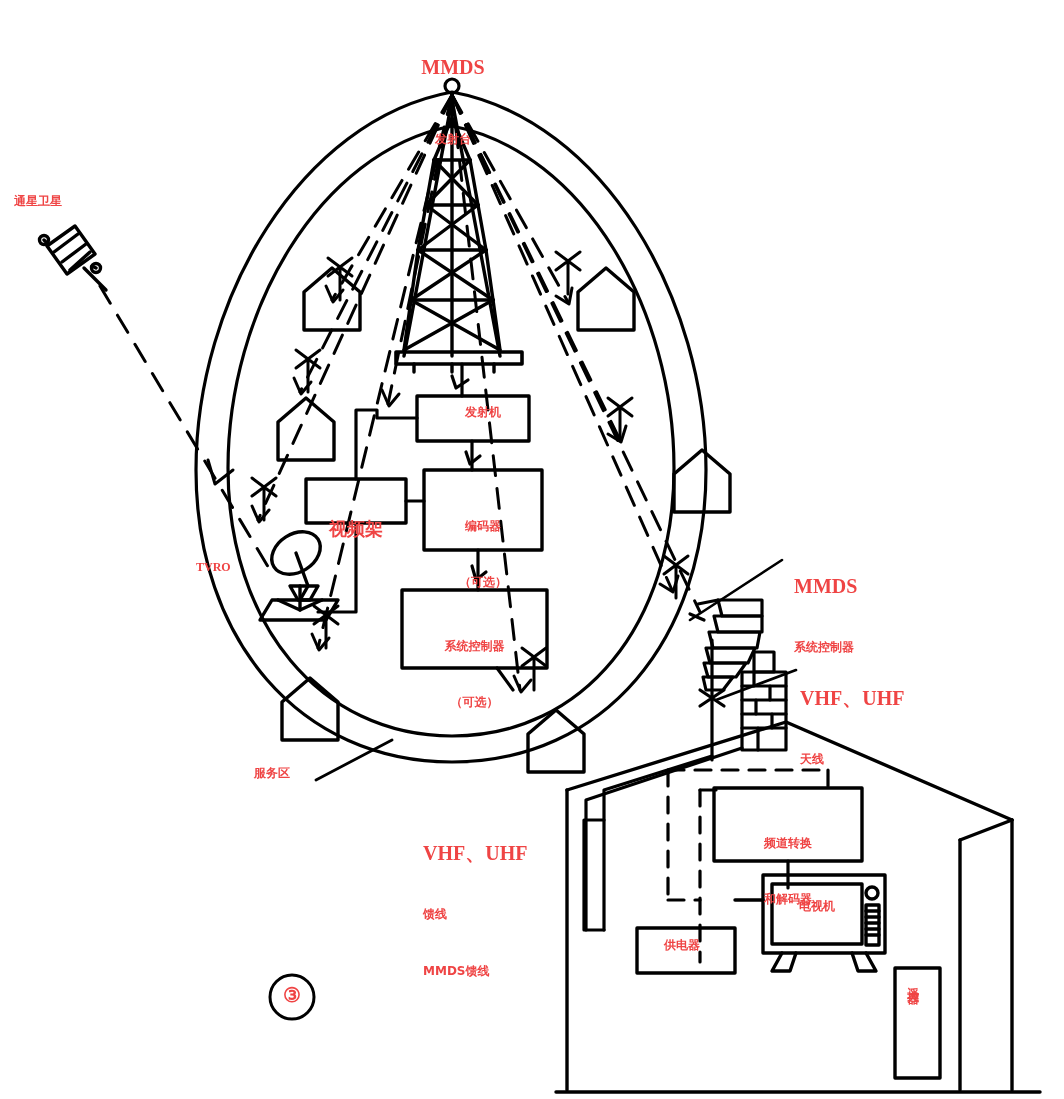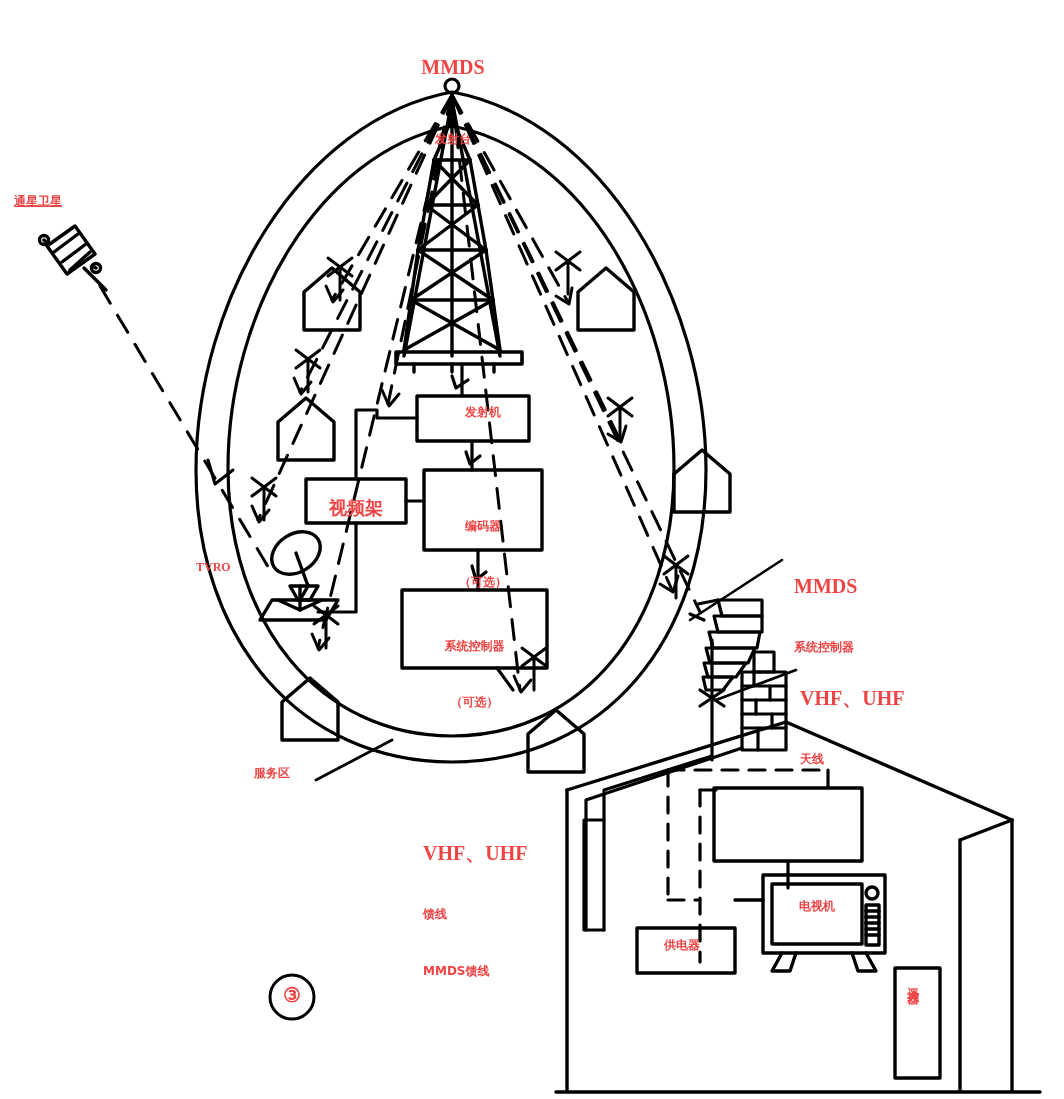--- a/index.html
+++ b/index.html
@@ -272,21 +272,21 @@
     </g>
 
   </g>
 </svg>
 
 <div class="lbl t20 center" style="left:398px;top:4px;width:110px;">
   <div>MMDS</div>
   <div class="cn t19">发射台</div>
 </div>
 
-<div class="lbl cn t19" style="left:14px;top:194px;text-decoration:underline;">通星卫星</div>
+<div class="lbl cn t19" style="left:14px;top:194px;">通星卫星</div>
 
 <div class="lbl t19" style="left:196px;top:560px;text-align:center;">TVRO</div>
 
 <div class="lbl cn t19" style="left:254px;top:766px;">服务区</div>
 
 <div class="lbl" style="left:794px;top:533px;">
   <div class="t20">MMDS</div>
   <div class="cn t19">系统控制器</div>
 </div>
 
@@ -296,32 +296,36 @@
 </div>
 
 <div class="lbl" style="left:423px;top:800px;">
   <div class="t20">VHF、UHF</div>
   <div class="cn t19">馈线</div>
   <div class="cn t19">MMDS馈线</div>
 </div>
 
 <div class="lbl cn t19 center" style="left:417px;top:405px;width:112px;padding-left:10px;">发射机</div>
 
-<div class="lbl cn t18 center" style="left:306px;top:496px;width:100px;">视频架</div>
+<div class="lbl cn t18 center" style="left:306px;top:517px;width:100px;">视频架</div>
 
 <div class="lbl center" style="left:424px;top:478px;width:118px;">
   <div class="cn t19">编码器</div>
   <div class="cn t19">（可选）</div>
 </div>
 
 <div class="lbl center" style="left:402px;top:598px;width:145px;">
   <div class="cn t19">系统控制器</div>
   <div class="cn t19">（可选）</div>
 </div>
 
+<div class="lbl center" style="left:714px;top:795px;width:148px;">
+  <div class="cn t19">频道转换</div>
+  <div class="cn t19">和解码器</div>
+</div>
 
 <div class="lbl cn t19 center" style="left:772px;top:899px;width:90px;">电视机</div>
 
 <div class="lbl cn t19 center" style="left:637px;top:938px;width:90px;">供电器</div>
 
 <div class="lbl cn t19 vert" style="left:905px;top:977px;">遥控器</div>
 
 <div class="lbl t20 center" style="left:270px;top:983px;width:44px;">③</div>
 
 </div>

